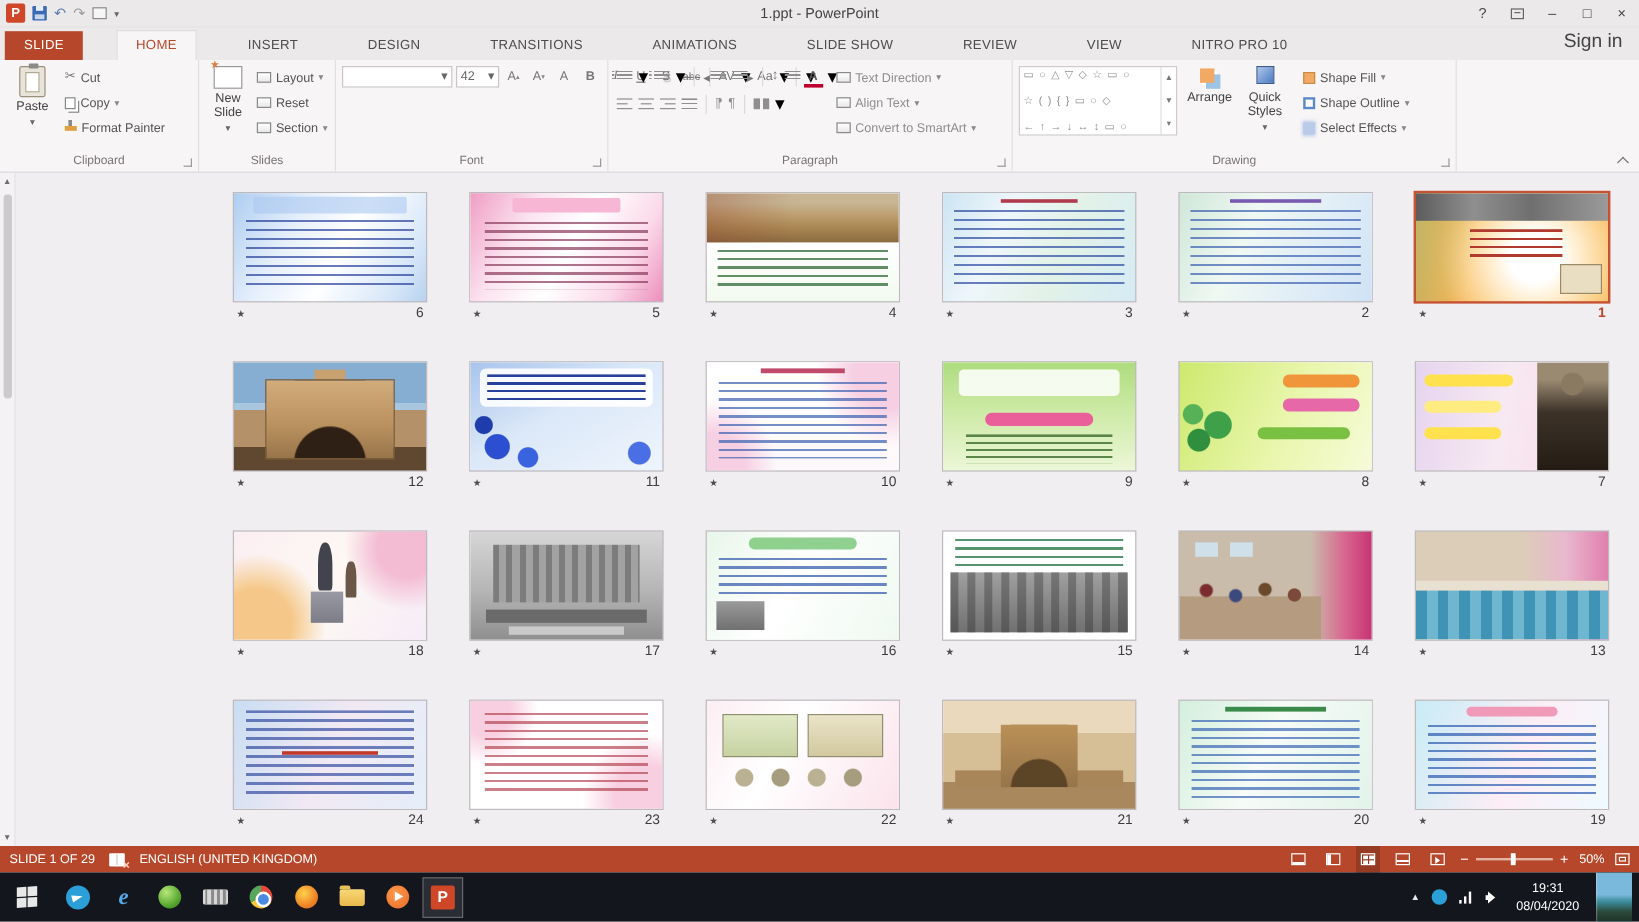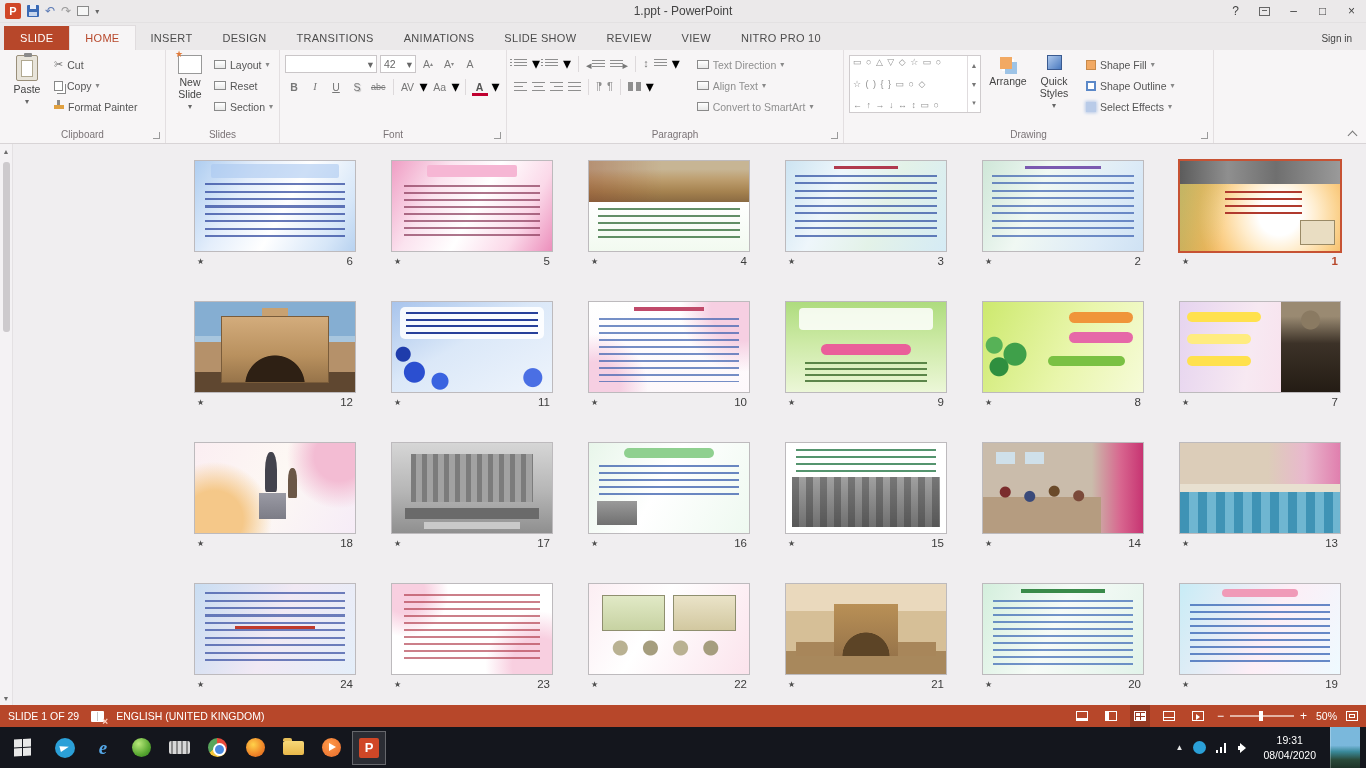--- a/index.html
+++ b/index.html
@@ -19,23 +19,23 @@
   .qat .dd-sm{font-size:8px;color:#666;}
   .wtitle{position:absolute;left:0;right:0;text-align:center;font-size:12px;color:#444;pointer-events:none;}
   .winctrl{margin-left:auto;display:flex;z-index:2;}
   .winctrl span{width:29px;height:22px;display:flex;align-items:center;justify-content:center;font-size:12px;color:#444;}
   .ic-ribopt{width:11px;height:9px;border:1px solid #666;position:relative;}
   .ic-ribopt::after{content:"";position:absolute;left:2px;top:2px;width:5px;height:1px;background:#666;}
 
   
   .tabsrow{height:27px;background:#ebe9ea;display:flex;align-items:flex-end;flex:none;position:relative;}
   .tab-file{background:#b7472a;color:#fff;font-size:11px;padding:6px 16px 6px;margin-left:4px;letter-spacing:.3px;}
-  .rtab{font-size:11px;color:#4c4c4c;padding:6px 15px;letter-spacing:.3px;}
+  .rtab{font-size:11px;color:#4c4c4c;padding:6px 15px;letter-spacing:.3px;margin-left:28px;}
   .rtab.active{background:#f7f5f6;color:#b7472a;border:1px solid #e0dcde;border-bottom:none;}
-  .signin{position:absolute;right:14px;bottom:6px;font-size:10px;color:#444;}
+  .signin{position:absolute;right:14px;bottom:6px;font-size:16px;color:#444;}
 
   
   .ribbon{height:94px;background:#f7f5f6;border-bottom:1px solid #d8d4d6;display:flex;flex:none;position:relative;}
   .group{flex:none;display:flex;flex-direction:column;border-right:1px solid #e3dfe1;padding:2px 3px 0;}
   .gbody{flex:1;display:flex;align-items:flex-start;}
   .glabel{height:17px;display:flex;align-items:center;justify-content:center;gap:5px;font-size:10px;color:#7a7376;position:relative;}
   .dlg{position:absolute;right:2px;bottom:4px;width:7px;height:7px;border-right:1px solid #9a9a9a;border-bottom:1px solid #9a9a9a;}
   .bigbtn{width:48px;min-height:64px;display:flex;flex-direction:column;align-items:center;padding-top:3px;font-size:10.5px;color:#444;line-height:1.15;text-align:center;gap:2px;}
   .bigbtn .dd{font-size:8px;color:#666;}
   .scol{display:flex;flex-direction:column;justify-content:flex-start;padding-top:2px;}
@@ -338,21 +338,21 @@
               <span class="dd"></span>
             </div>
         </div>
       </div>
       <div class="glabel">
           <span>Slides</span>
         </div>
     </div>
 
     <div class="group" style="width:227px">
-      <div class="gbody" style="flex-direction:column">
+      <div class="gbody" style="flex-direction:row">
         <div class="frow">
           <span class="combo namebox">
               <span></span>
               <span class="dd"></span>
             </span>
           <span class="combo sizebox">
               <span>42</span>
               <span class="dd"></span>
             </span>
           <span class="tbtn sup">A</span>

